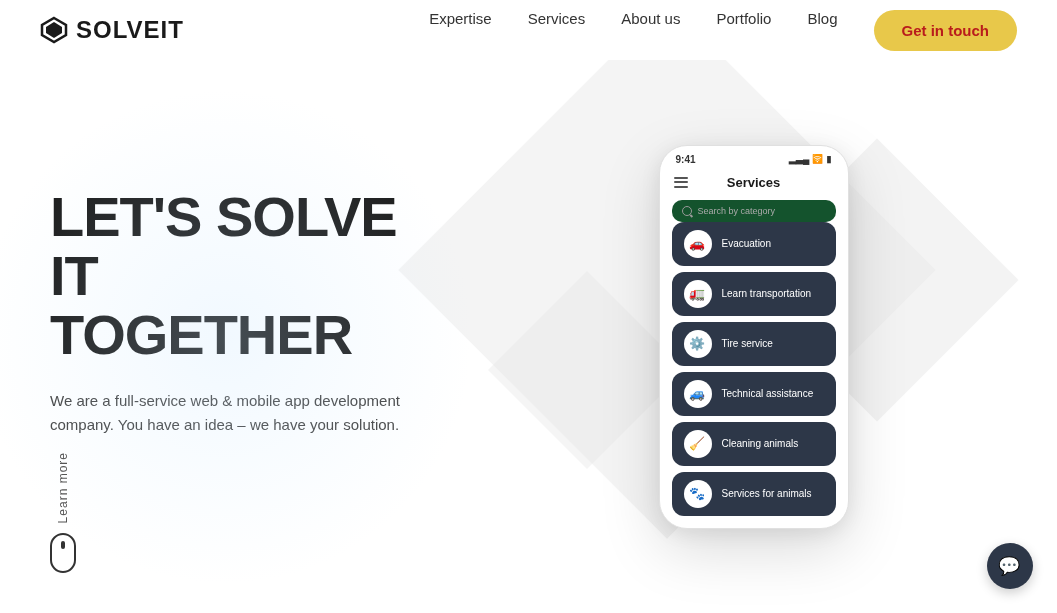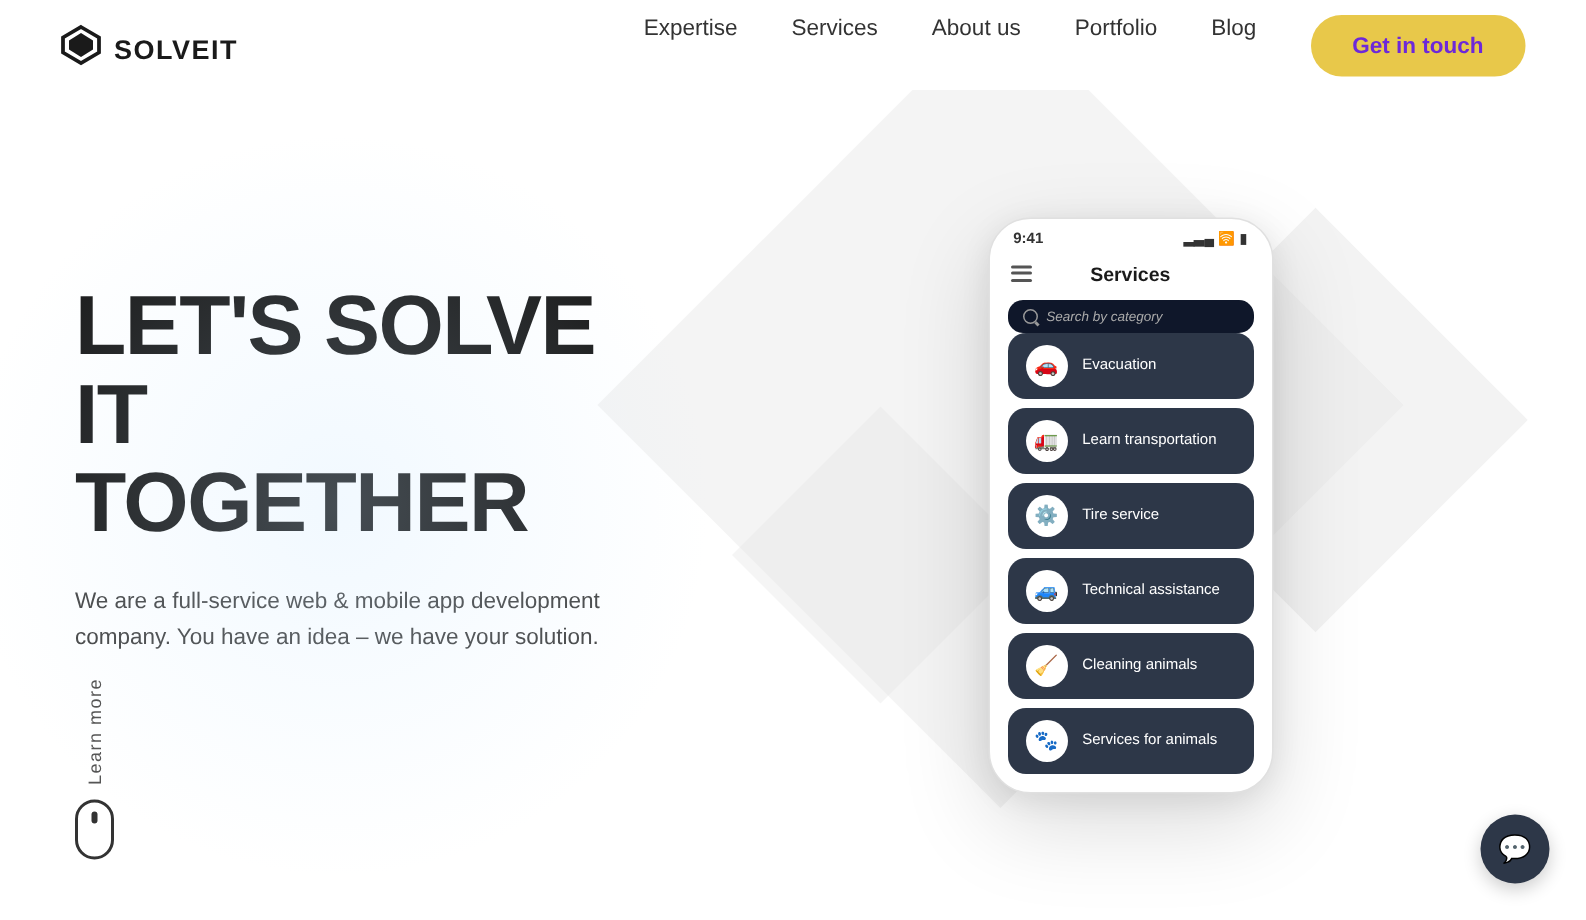--- a/index.html
+++ b/index.html
@@ -20,41 +20,41 @@
       padding: 0 40px;
       height: 60px;
       position: relative;
       z-index: 10;
     }
     .logo {
       display: flex;
       align-items: flex-end;
       gap: 8px;
       font-weight: 800;
-      font-size: 18px;
+      font-size: 24px;
       letter-spacing: 1px;
       color: #1a1a1a;
     }
     .logo-icon {
       width: 28px;
       height: 28px;
     }
     .nav-links {
       display: flex;
       gap: 36px;
     }
     .nav-link {
       text-decoration: none;
       color: #333;
       font-size: 15px;
       font-weight: 400;
     }
     .nav-cta {
       background: #e8c84a;
-      color: #6d28d9;
+      color: #b91c1c;
       font-weight: 700;
       font-size: 15px;
       padding: 12px 28px;
       border-radius: 30px;
       border: none;
       cursor: pointer;
     }
 
     
     .hero {
@@ -217,27 +217,26 @@
     .phone-title {
       font-size: 13px;
       font-weight: 600;
       color: #1a1a1a;
       flex: 1;
       text-align: center;
       padding-right: 24px;
     }
     .phone-search {
       margin: 0 12px 0;
-      background: #0f172a;
+      background: #14532d;
       border-radius: 10px;
       padding: 6px 10px;
       display: flex;
       align-items: center;
       gap: 6px;
-      font-style: italic;
     }
     .search-icon-small {
       width: 10px;
       height: 10px;
       border: 1.5px solid #999;
       border-radius: 50%;
       position: relative;
     }
     .search-icon-small::after {
       content: '';

